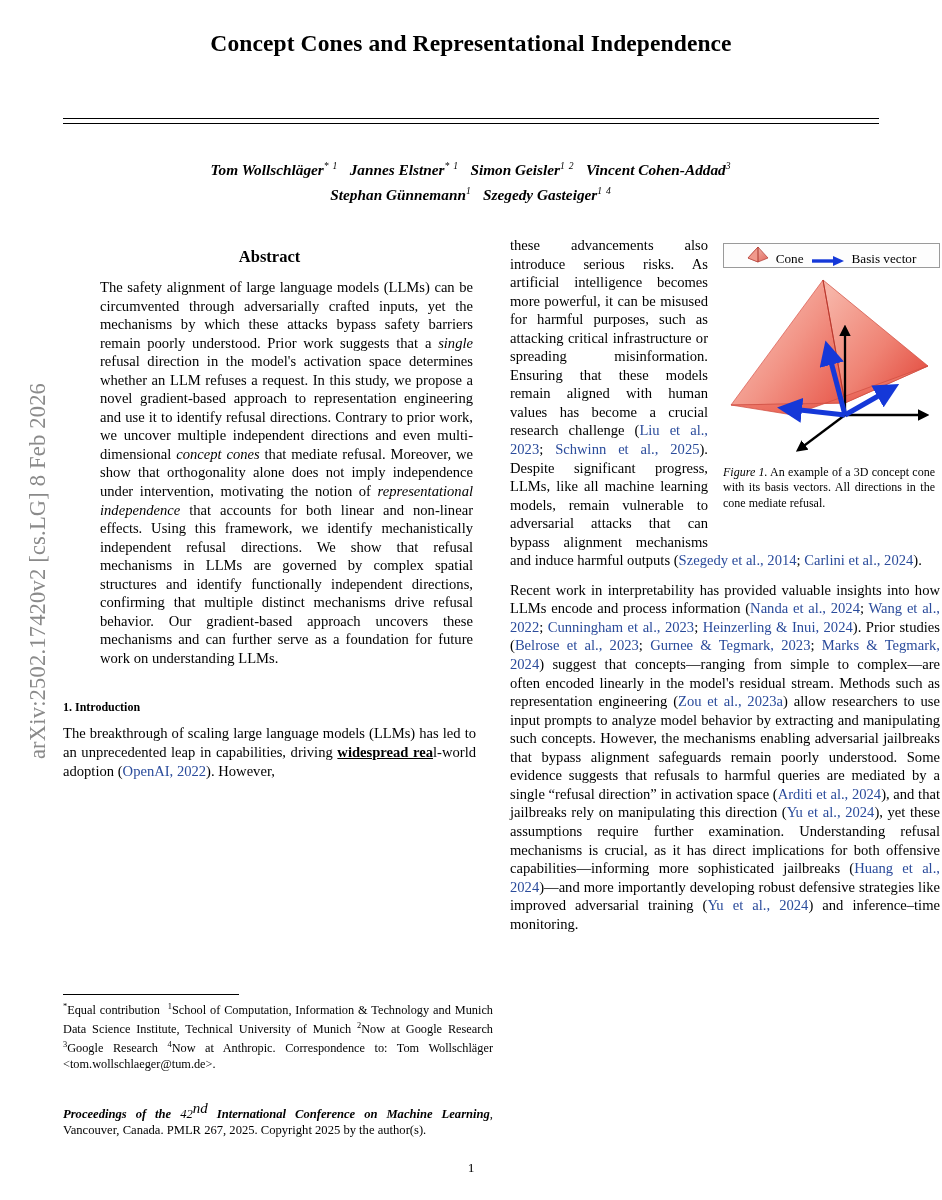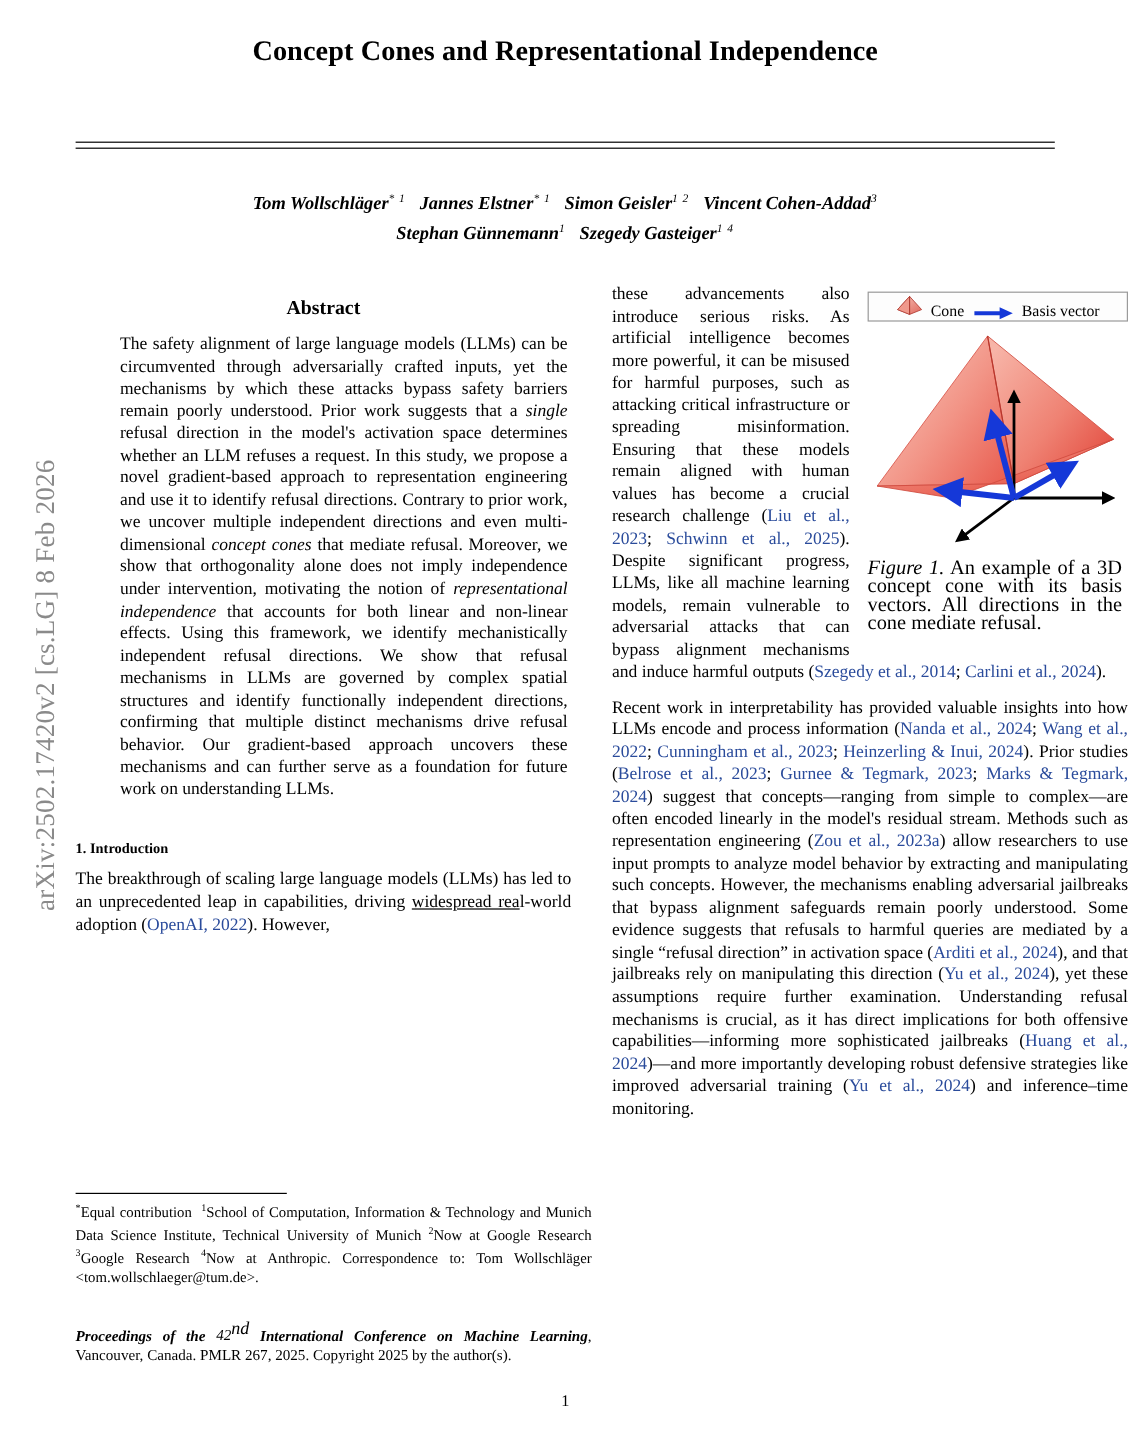--- a/index.html
+++ b/index.html
@@ -39,21 +39,21 @@
   .sec-abstract{font-size:16.5px;font-weight:bold;text-align:center;margin:12px 0 11px 0;}
   .abstract-body{width:373px;margin-left:37px;}
 
   p.body{
     font-size:14.6px;line-height:18.55px;text-align:justify;
     margin:0 0 0 0;text-justify:inter-word;hyphens:manual;
   }
   p.body + p.body{margin-top:11px;}
   .it{font-style:italic;}
   .cite{color:#2a4b9b;}
-  .ul{text-decoration:underline;}
+  .ul{text-decoration:underline;font-weight:bold;}
 
   .sec-head{font-size:12px;font-weight:bold;margin:0 0 9px 0;}
   .intro-wrap{margin-top:33px;}
 
   
   .fn-rule{position:absolute;left:63px;top:994px;width:176px;border-top:.9px solid #000;}
   .footnote{position:absolute;left:63px;top:999px;width:430px;
     font-size:12.3px;line-height:15.1px;text-align:justify;}
   .footnote sup{font-size:8.4px;vertical-align:super;}
   .proceedings{position:absolute;left:63px;top:1100px;width:430px;
@@ -68,21 +68,21 @@
   }
   .legend{
     border:1px solid #9a9a9a;background:#fdfdfd;height:25px;
     display:flex;align-items:flex-end;justify-content:center;gap:7px;
     font-size:13.3px;box-sizing:border-box;
   }
   .legend .lbl{font-size:13.2px;}
   .legend-arrow{display:inline-block;width:34px;height:12px;position:relative;}
   .fig-canvas{width:217px;height:185px;margin-top:6px;position:relative;}
   .fig-caption{
-    margin-top:6px;width:212px;font-size:17px;line-height:15.3px;text-align:justify;
+    margin-top:6px;width:212px;font-size:12px;line-height:15.3px;text-align:justify;
   }
   .fig-caption .figlabel{font-style:italic;}
 
   
   .float-shape{float:right;width:232px;height:302px;shape-outside:inset(0);}
 
   .page-num{position:absolute;left:0;top:1160px;width:942px;text-align:center;font-size:13.5px;}
 </style>
 </head>
 <body>

